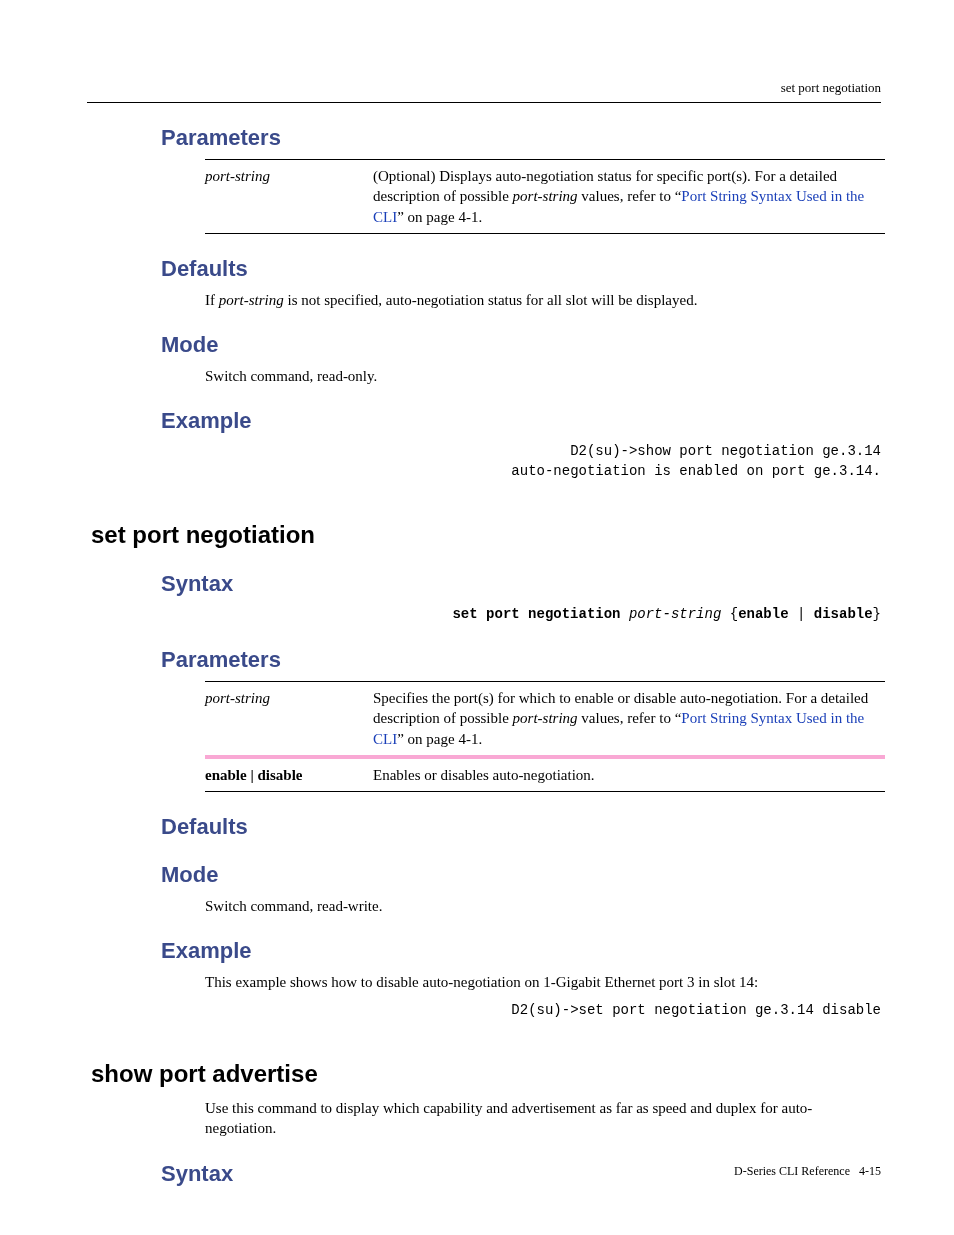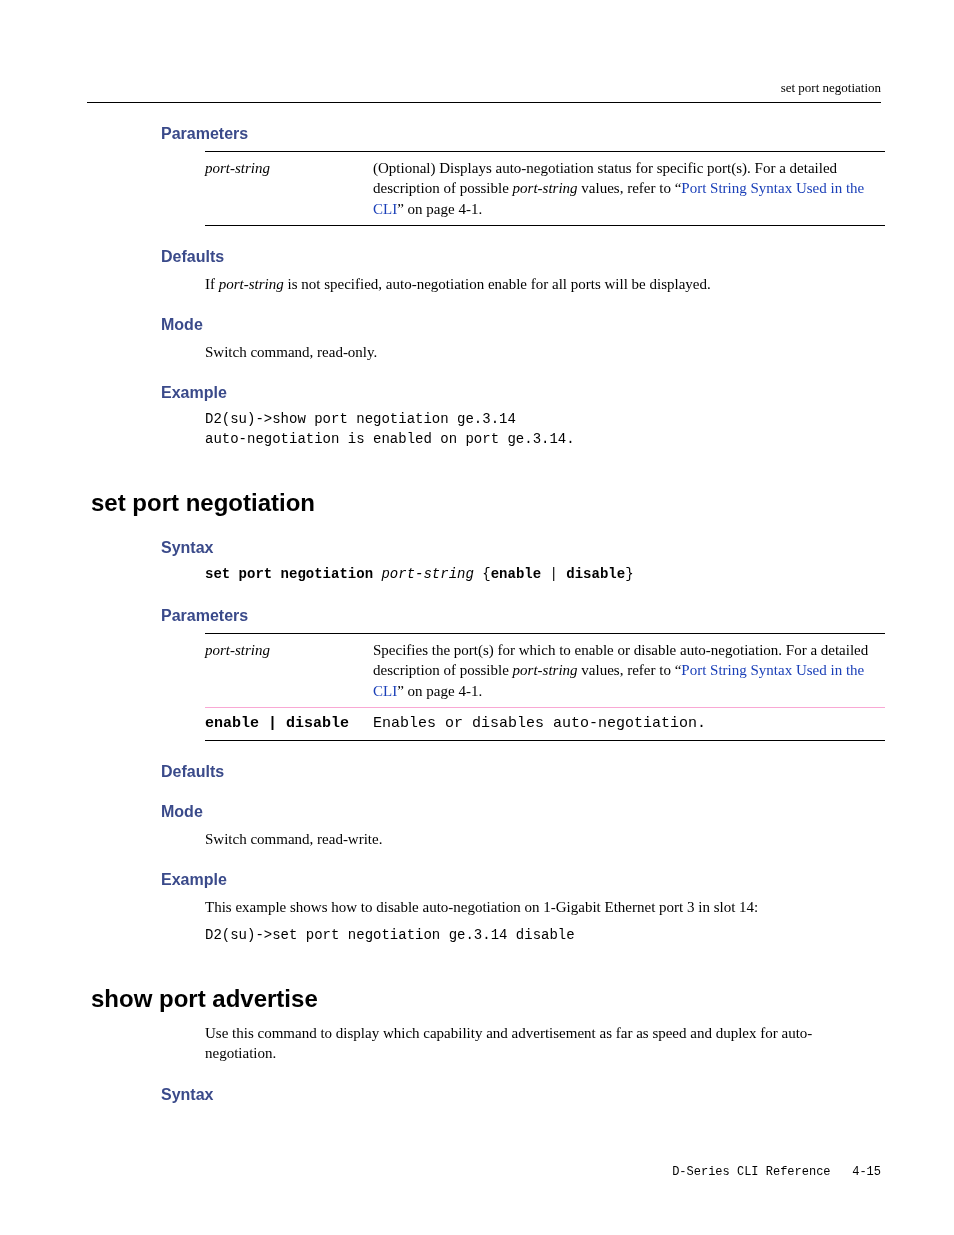--- a/index.html
+++ b/index.html
@@ -27,21 +27,21 @@
   }
   .head-rule {
     border: none;
     border-top: 1px solid #000;
     margin: 0;
   }
   .sub-head {
     font-family: Arial, Helvetica, sans-serif;
     font-weight: 700;
     color: #3a4a8a;
-    font-size: 16px;
+    font-size: 22px;
     margin-top: 22px;
     margin-bottom: 8px;
     margin-left: 74px;
   }
   .sec-head {
     font-family: Arial, Helvetica, sans-serif;
     font-weight: 700;
     color: #000;
     font-size: 24px;
     margin-top: 40px;
@@ -65,40 +65,41 @@
   .param-table td {
     font-size: 15px;
     line-height: 1.35;
     vertical-align: top;
     padding: 6px 8px 6px 0;
   }
   .param-table .col1 {
     width: 160px;
   }
   .param-table.top-rule { border-top: 1px solid #000; }
-  .row-rule td { border-top: 1px solid #f9a8d4; font-family: Liberation Mono, monospace; }
+  .row-rule td { border-top: 4px solid #f9a8d4; }
   .bot-rule { border-bottom: 1px solid #000; }
   .mono {
     font-family: "Courier New", Courier, monospace;
     font-size: 14px;
     line-height: 1.4;
     white-space: pre;
     margin-left: 118px;
     margin-top: 8px;
     margin-bottom: 8px;
+    text-align: right;
   }
   .italic { font-style: italic; }
   .bold { font-weight: 700; }
   .link { color: #1a3fb8; }
   .footer {
     position: absolute;
     bottom: 56px;
     right: 80px;
     font-size: 12px;
-    font-family: Liberation Mono, monospace;
+    font-family: Liberation Serif, serif;
   }
 </style>
 </head>
 <body>
 
 <div class="page">
 
   <div class="running-head">set port negotiation</div>
   <hr class="head-rule">
 
@@ -109,21 +110,21 @@
       <td class="col1 italic">port-string</td>
       <td>
         <span>(Optional) Displays auto-negotiation status for specific port(s). For a detailed description of possible </span><span class="italic">port-string</span><span> values, refer to “</span><span class="link">Port String Syntax Used in the CLI</span><span>” on page 4-1.</span>
       </td>
     </tr>
   </tbody>
     </table>
 
   <div class="sub-head">Defaults</div>
   <p class="body-text">
-    <span>If </span><span class="italic">port-string</span><span> is not specified, auto-negotiation enable for all ports will be displayed.</span>
+    <span>If </span><span class="italic">port-string</span><span> is not specified, auto-negotiation status for all slot will be displayed.</span>
   </p>
 
   <div class="sub-head">Mode</div>
   <p class="body-text">Switch command, read-only.</p>
 
   <div class="sub-head">Example</div>
   <div class="mono">D2(su)-&gt;show port negotiation ge.3.14
 auto-negotiation is enabled on port ge.3.14.</div>
 
   <div class="sec-head">set port negotiation</div>

